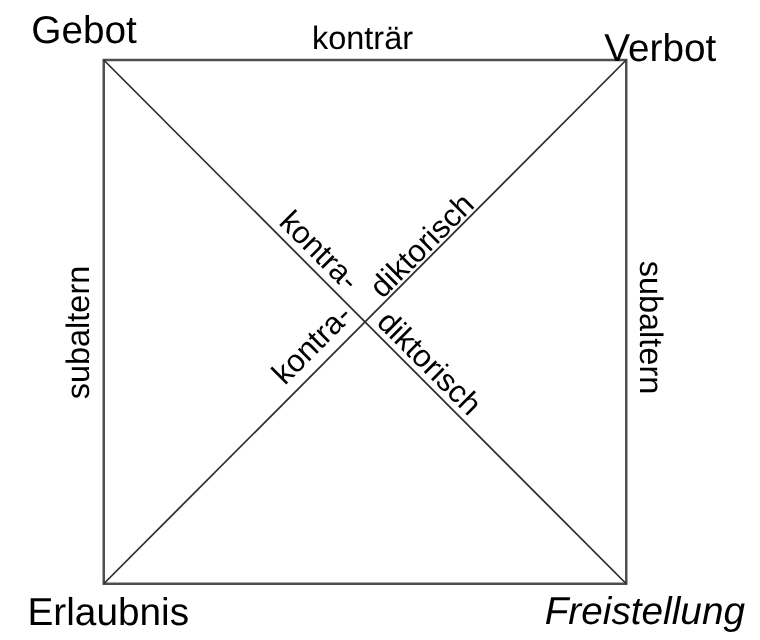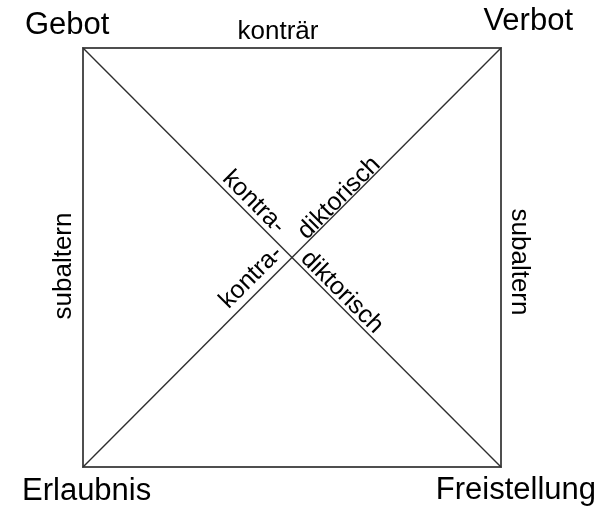--- a/index.html
+++ b/index.html
@@ -40,42 +40,42 @@
     font-size: 26px;
   }
   .diag-label {
     font-size: 25px;
   }
   .rot-ccw90 { transform: translate(-50%, -50%) rotate(-90deg); }
   .rot-cw90  { transform: translate(-50%, -50%) rotate(90deg); }
   .rot-cw45  { transform: translate(-50%, -50%) rotate(45deg); }
   .rot-ccw45 { transform: translate(-50%, -50%) rotate(-45deg); }
   .anchor-right { right: 35px; }
-  .anchor-right-br { right: 12px; }
+  .anchor-right-br { right: 12px; font-style: italic; }
 </style>
 </head>
 <body>
 
 <div id="canvas">
 
   <svg width="608" height="512" viewBox="0 0 608 512">
     <rect x="83" y="48" width="418" height="419" fill="none" stroke-width="2" stroke="#4f4f4f"></rect>
     <line x1="83" y1="48" x2="501" y2="467" stroke-width="1.4" stroke="#2e2e2e"></line>
     <line x1="83" y1="467" x2="501" y2="48" stroke-width="1.4" stroke="#2e2e2e"></line>
   </svg>
 
   <div class="label corner-label" style="left:25px; top:8px;">Gebot</div>
 
-  <div class="label corner-label anchor-right" style="top:4px;">Verbot</div>
+  <div class="label corner-label anchor-right" style="top:23px;">Verbot</div>
 
   <div class="label corner-label" style="left:2px; top:474px;margin-left:20px;">Erlaubnis</div>
 
   <div class="label corner-label anchor-right-br" style="top:473px;">Freistellung</div>
 
-  <div class="label edge-label center-x" style="left:278px; top:17px;text-align:center;">konträr</div>
+  <div class="label edge-label center-x" style="left:290px; top:17px;text-align:center;">konträr</div>
 
 
   <div class="label side-label rot-ccw90" style="left:62px; top:266px;">subaltern</div>
 
   <div class="label side-label rot-cw90" style="left:521px; top:262px;">subaltern</div>
 
   <div class="label diag-label rot-cw45" style="left:255px; top:201px;">kontra-</div>
 
   <div class="label diag-label rot-cw45" style="left:343px; top:291px;">diktorisch</div>
 

